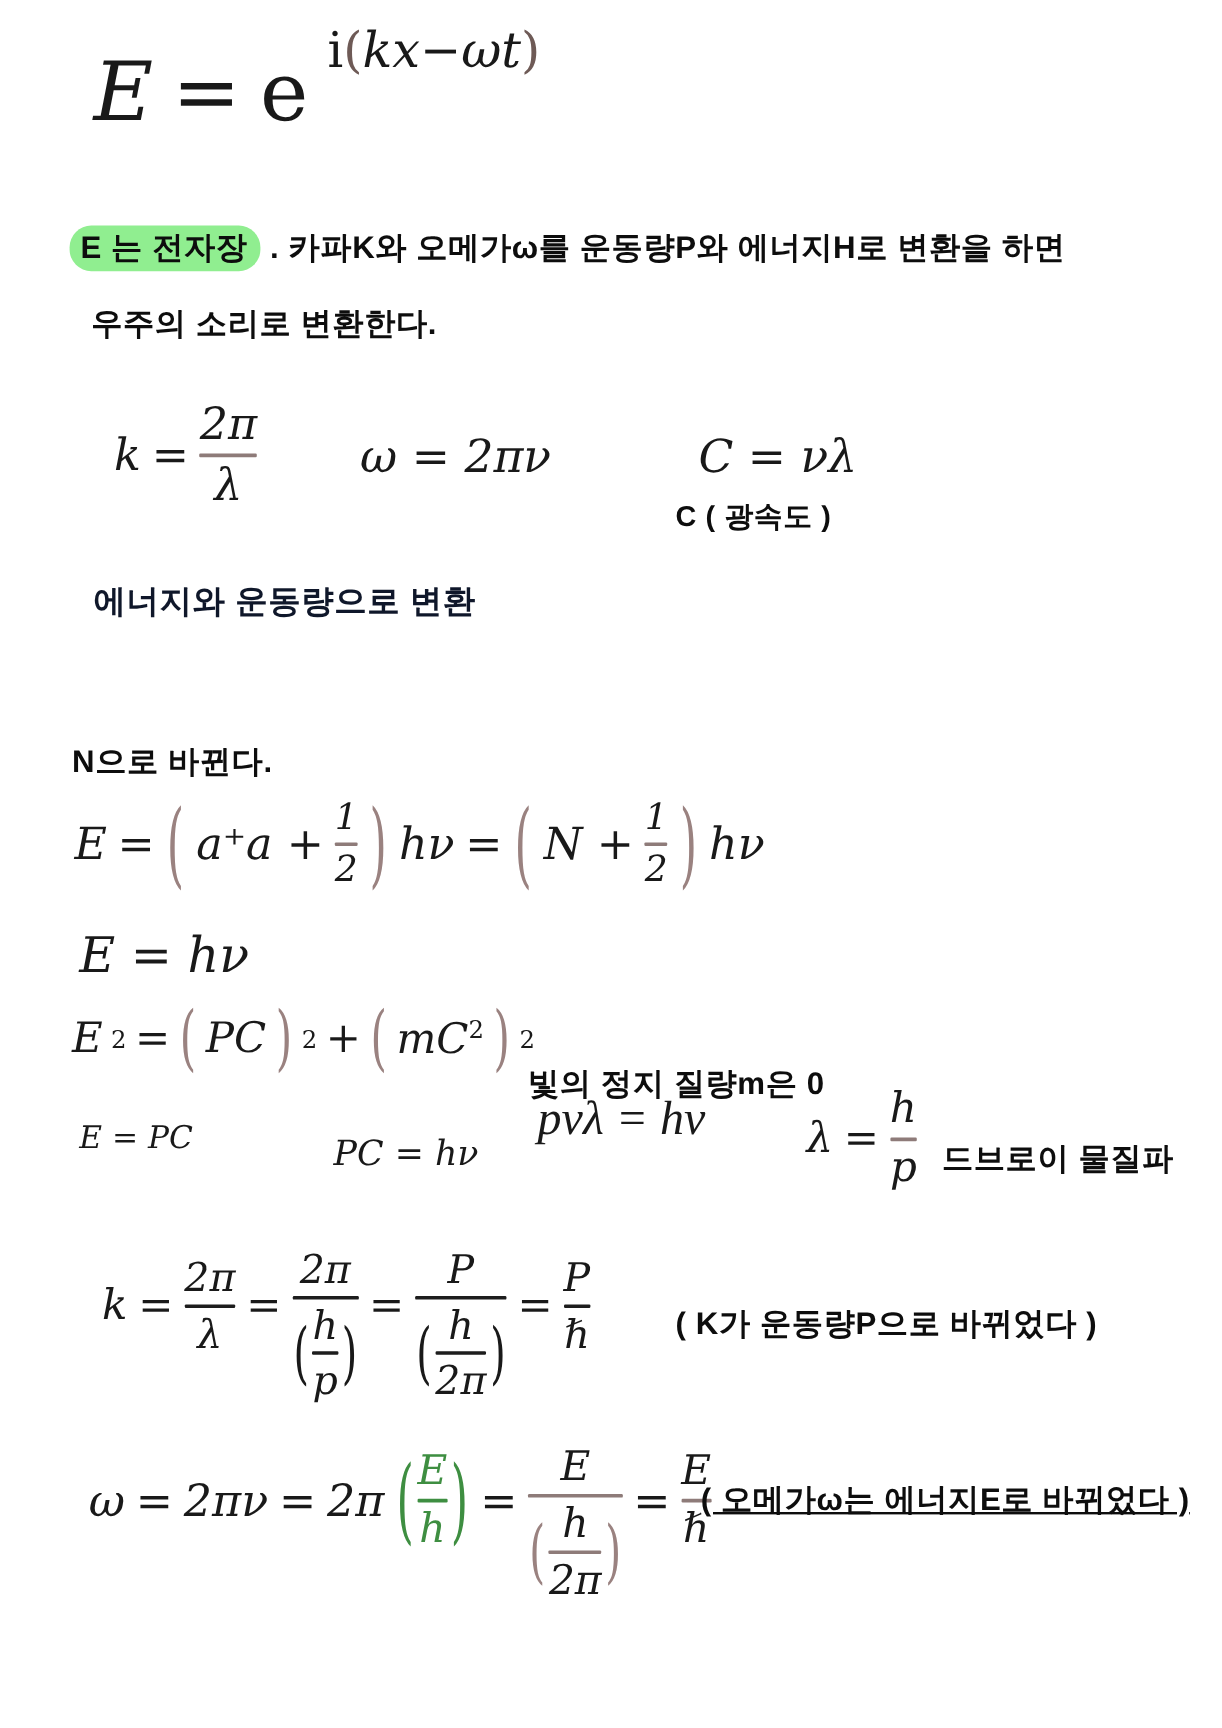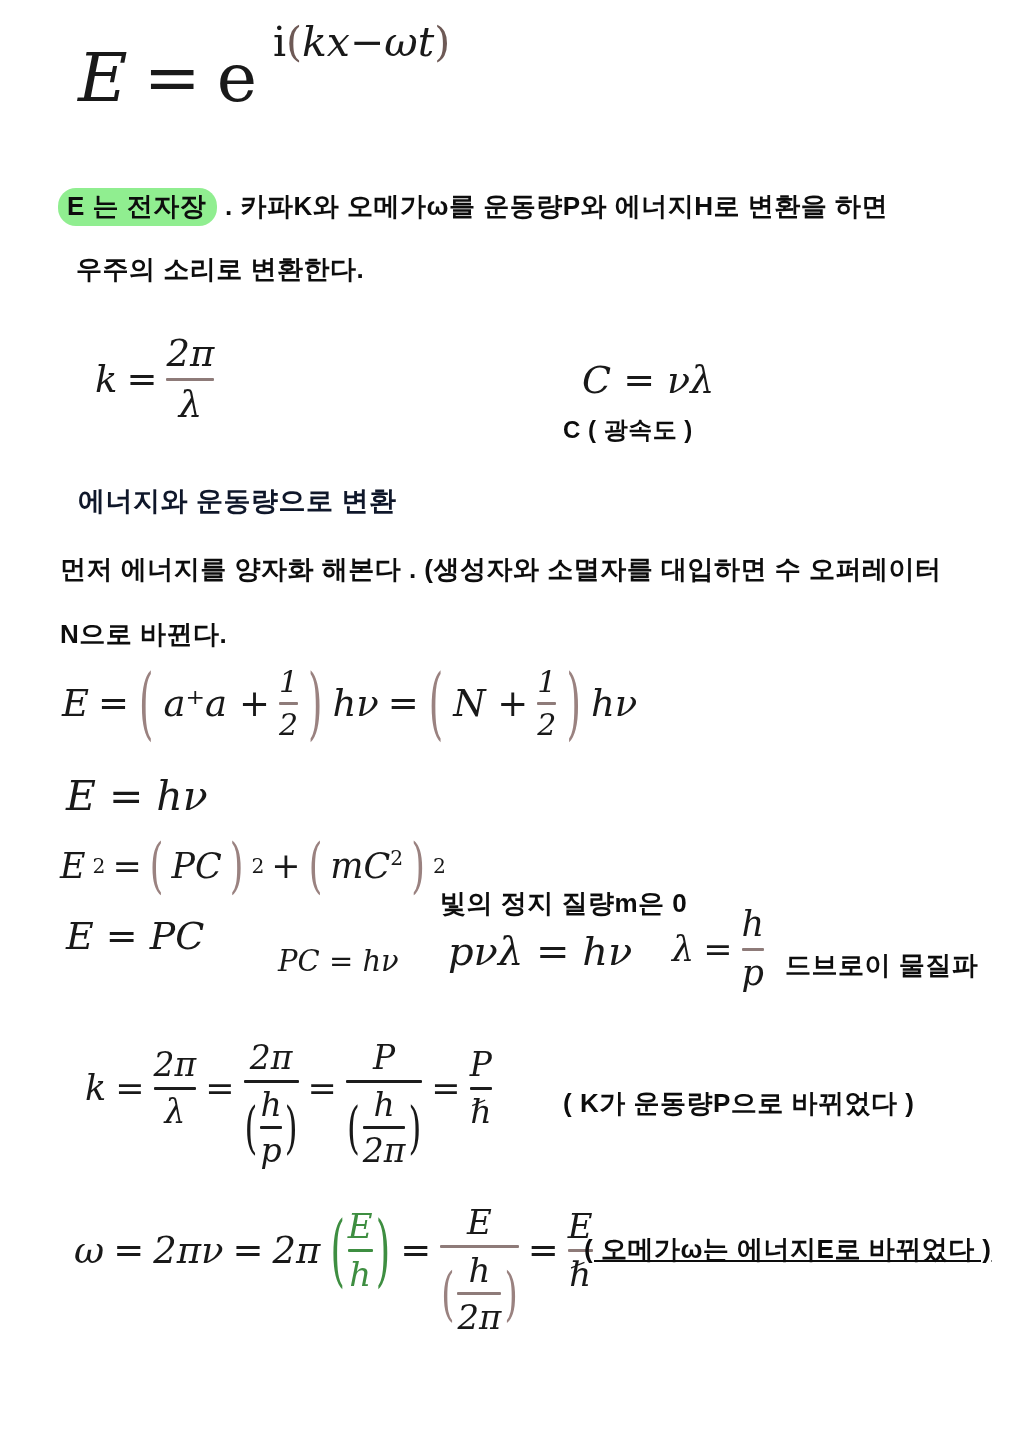--- a/index.html
+++ b/index.html
@@ -43,23 +43,23 @@
   .clabel{left:563px;top:414px;font-size:24px;}
   .heading{left:78px;top:483px;font-size:27px;}
   .quant1{left:60px;top:552px;}
   .quant2{left:60px;top:617px;}
   .planck{left:62px;top:666px;font-size:37px;}
   .planck .frac{font-size:30px;}
   .ehvf{left:66px;top:772px;font-size:41px;}
   .ehvcap{left:215px;top:790px;}
   .e2f{left:60px;top:846px;font-size:35px;gap:7px;}
   .e2cap{left:440px;top:858px;margin-top:28px;}
-  .epc{left:66px;top:914px;font-size:38px;}
+  .epc{left:66px;top:934px;font-size:26px;}
   .pchv{left:278px;top:944px;font-size:29px;}
-  .pvl{left:448px;top:928px;font-size:40px;}
+  .pvl{left:448px;top:908px;font-size:40px;font-family:Liberation Serif, serif;}
   .lamfrac{left:672px;top:906px;font-size:35px;}
   .dbcap{left:785px;top:948px;}
   .kchain{left:85px;top:1024px;font-size:35px;}
   .kchain .frac{font-size:33px;}
   .kcap{left:563px;top:1086px;text-align:center;}
   .wchain{left:74px;top:1184px;font-size:37px;}
   .wchain .frac{font-size:34px;}
   .wcap{left:584px;top:1232px;text-decoration:underline;}
 </style>
 </head>
@@ -86,26 +86,26 @@
 
   <div class="abs kfrac mrow">
     <span>k</span>
     <span>=</span>
     <span class="frac">
       <span>2π</span>
       <span class="bar bar-brown"></span>
       <span>λ</span>
     </span>
   </div>
+  <div class="abs omegaeq math">ω = 2πν</div>
   <div class="abs ceq math">C = νλ</div>
   <div class="abs clabel ko">C ( 광속도 )</div>
 
   <div class="abs heading ko blue">에너지와 운동량으로 변환</div>
 
-  <div class="abs quant1 ko">먼저 에너지를 양자화 해본다 . (생성자와 소멸자를 대입하면 수  오퍼레이터</div>
   <div class="abs quant2 ko">N으로  바뀐다.</div>
 
   <div class="abs planck mrow">
     <span>E</span>
     <span>=</span>
     <span class="bp">(</span>
     <span>a⁺a +</span>
     <span class="frac">
       <span>1</span>
       <span class="bar bar-brown"></span>

